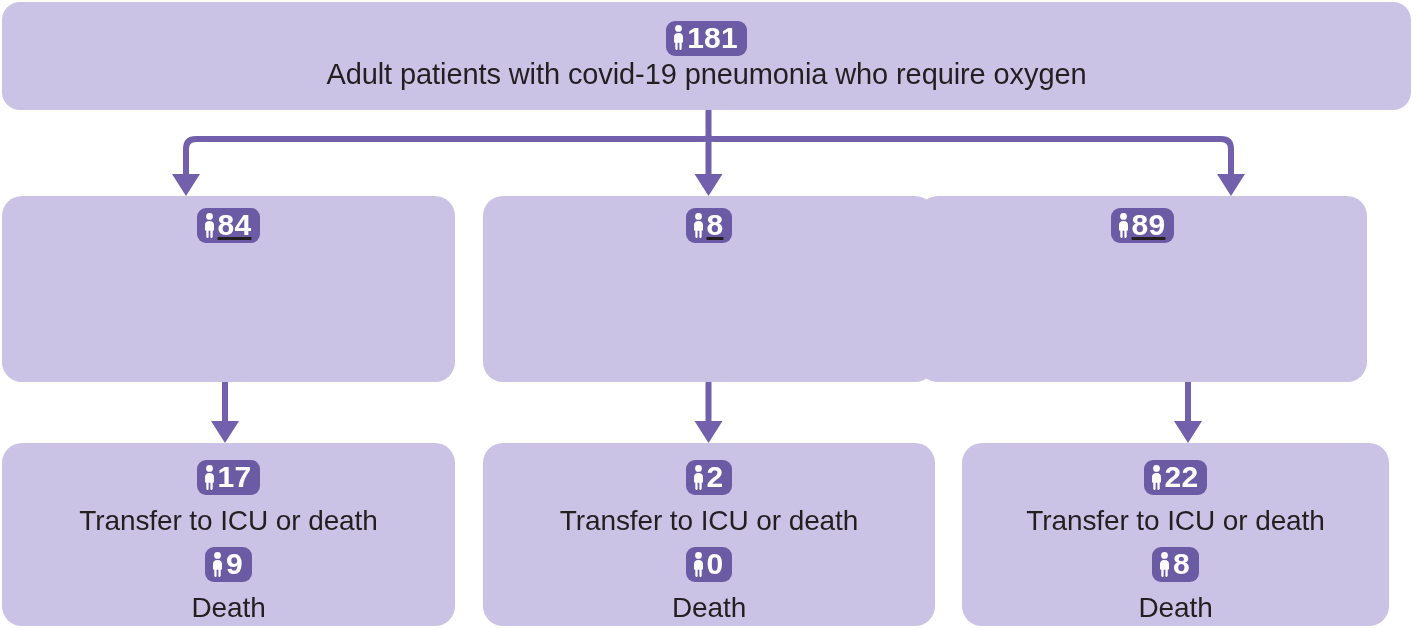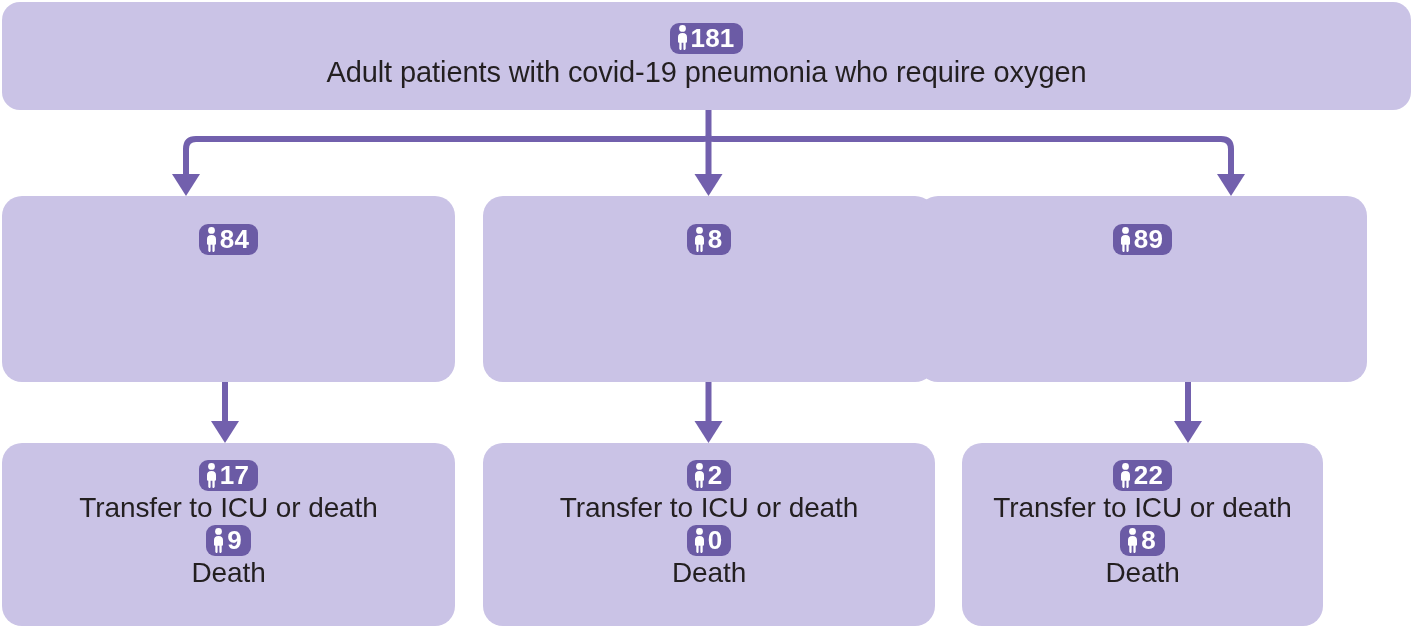--- a/index.html
+++ b/index.html
@@ -45,21 +45,21 @@
     gap: 3px;
     background: #6b5ba5;
     border-radius: 9px;
     padding: 2px 9px 3px 7px;
     color: #ffffff;
     font-weight: bold;
     line-height: 1;
     white-space: nowrap;
   }
   .badge .num {
-    font-size: 26px;
+    font-size: 30px;
     letter-spacing: 0.2px;
     position: relative;
     top: 0px;
   }
   .badge svg { display: block; }
 
   .label {
     text-align: center;
     font-size: 28px;
     line-height: 1.16;
@@ -75,28 +75,28 @@
     border-radius: 18px;
   }
   #node-top .node-body { justify-content: center; gap: 2px; }
   #node-top .label { font-size: 29px; }
 
   
   .row2 { top: 196px; height: 186px; }
   #node-r2c1 { left: 2px; width: 453px; }
   #node-r2c2 { left: 483px; width: 452px; }
   #node-r2c3 { left: 918px; width: 449px; }
-  .row2 .node-body { justify-content: flex-start; padding-top: 28px; }
+  .row2 .node-body { justify-content: flex-start; padding-top: 12px; text-decoration: underline; }
 
   
   .row3 { top: 443px; height: 183px; }
   #node-r3c1 { left: 2px; width: 453px; }
   #node-r3c2 { left: 483px; width: 452px; }
-  #node-r3c3 { left: 962px; width: 361px; }
-  .row3 .node-body { justify-content: flex-start; padding-top: 17px; gap: 1px; }
+  #node-r3c3 { left: 962px; width: 427px; }
+  .row3 .node-body { justify-content: flex-start; padding-top: 17px; gap: 10px; }
   .row3 .label { font-size: 28px; text-align: right; }
 
   
   #connectors {
     position: absolute;
     left: 0; top: 0;
     width: 1417px; height: 628px;
     pointer-events: none;
   }
 </style>

